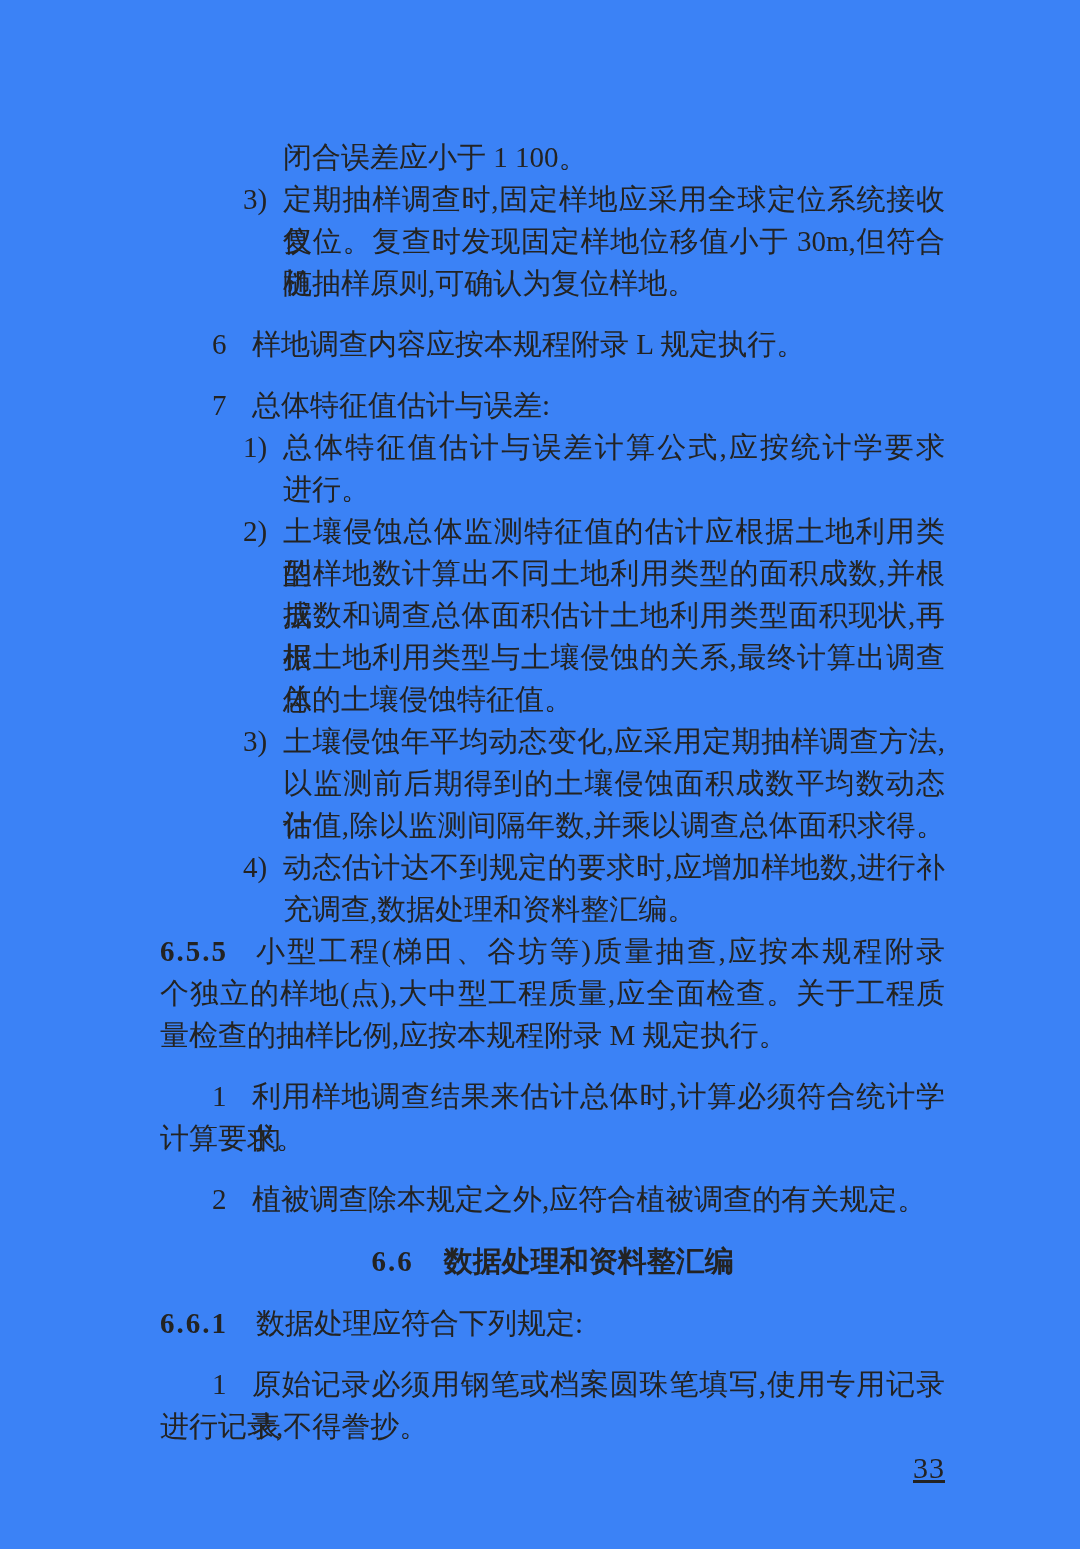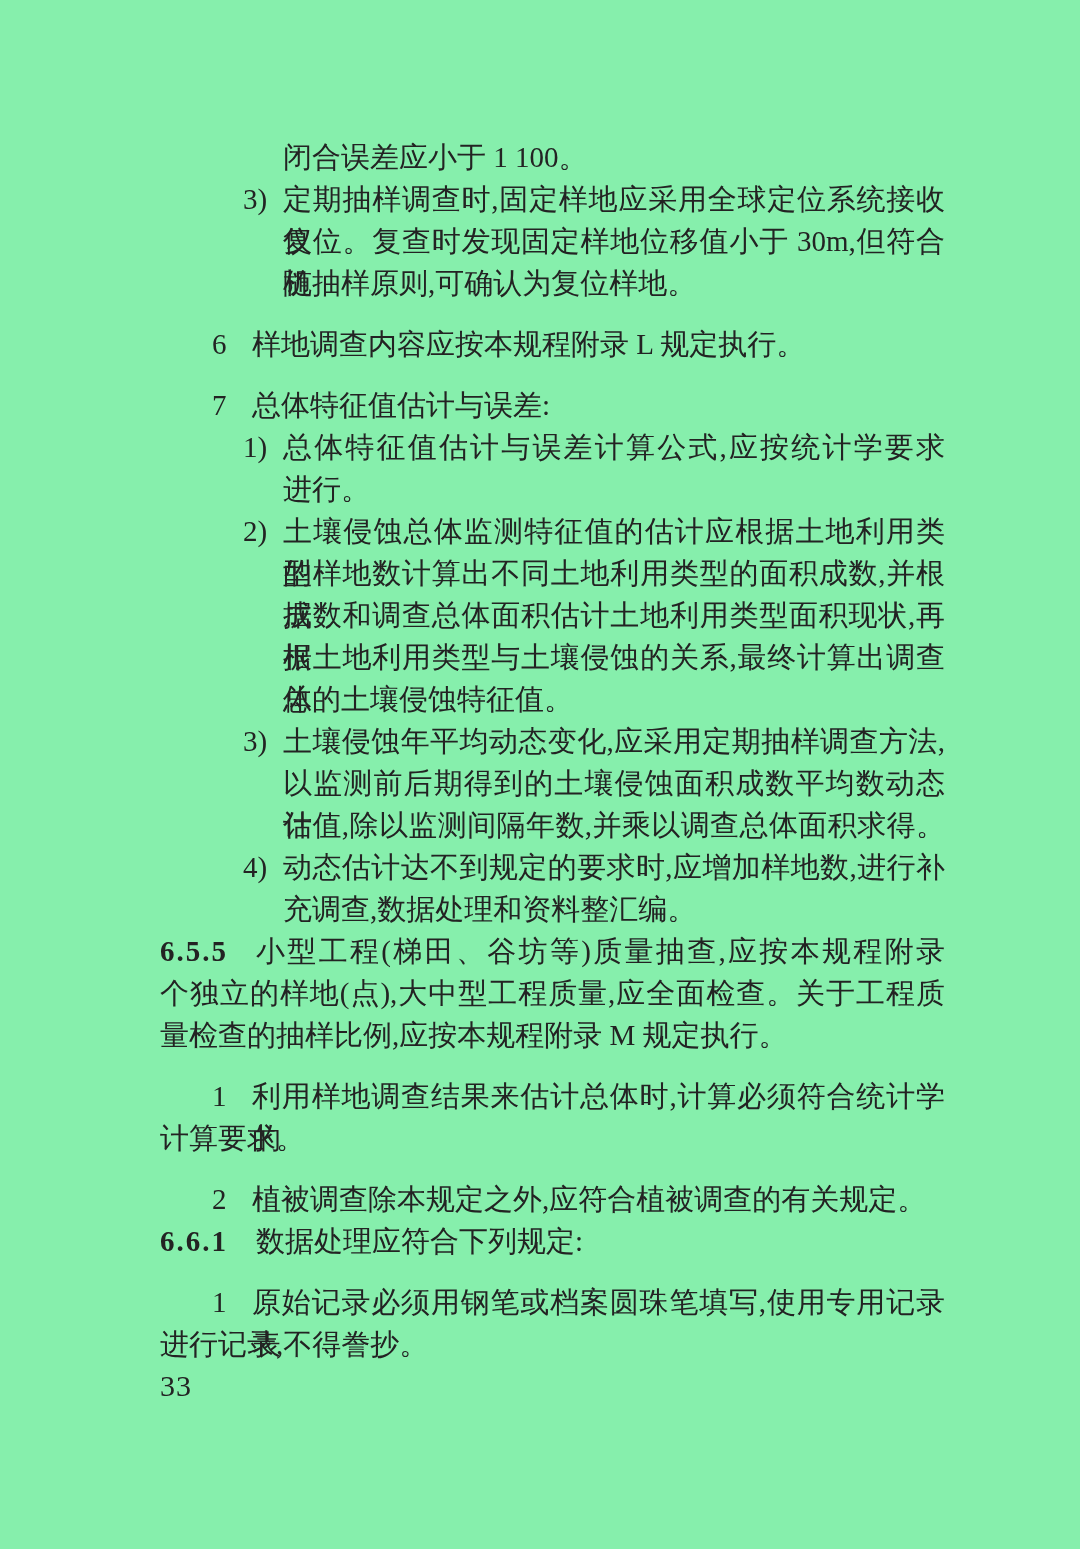--- a/index.html
+++ b/index.html
@@ -8,21 +8,21 @@
     width: 1080px;
     height: 1549px;
     background: #fbfbf9;
     font-family: "Liberation Serif", "DejaVu Serif", serif;
     color: #232323;
     overflow: hidden;
   }
   .page {
     position: absolute;
     inset: 0;
-    background: #86efac;
+    background: #3b82f6;
   }
   .text-block {
     position: absolute;
     left: 160px;
     top: 136px;
     width: 785px;
   }
   .text-block .line {
     position: relative;
     height: 42px;
@@ -59,22 +59,23 @@
     font-weight: 700;
     margin: 20px 0;
   }
   .t-heading .marker { position: static; margin-right: 30px; letter-spacing: 2px; }
   .t-heading .txt { display: inline; }
 
   .page-number {
     height: 42px;
     line-height: 42px;
     font-size: 30px;
-    text-align: left;
+    text-align: right;
     letter-spacing: 1px;
+    text-decoration: underline;
   }
 </style>
 </head>
 <body>
 
 <div class="page">
   <div class="text-block">
     <div>
         <div class="line t-item2cont">
           <span class="txt">闭合误差应小于 1 100。</span>
@@ -151,20 +152,21 @@
           <span class="marker">1</span>
           <span class="txt">利用样地调查结果来估计总体时,计算必须符合统计学的</span>
         </div>
         <div class="line t-para">
           <span class="txt">计算要求。</span>
         </div>
         <div class="line t-item1">
           <span class="marker">2</span>
           <span class="txt">植被调查除本规定之外,应符合植被调查的有关规定。</span>
         </div>
+        <div class="line t-heading"><span class="marker">6.6</span><span class="txt">数据处理和资料整汇编</span></div>
         <div class="line t-clause">
           <span class="marker">6.6.1</span>
           <span class="txt">数据处理应符合下列规定:</span>
         </div>
         <div class="line t-item1 justify">
           <span class="marker">1</span>
           <span class="txt">原始记录必须用钢笔或档案圆珠笔填写,使用专用记录表</span>
         </div>
         <div class="line t-para">
           <span class="txt">进行记录,不得誊抄。</span>

